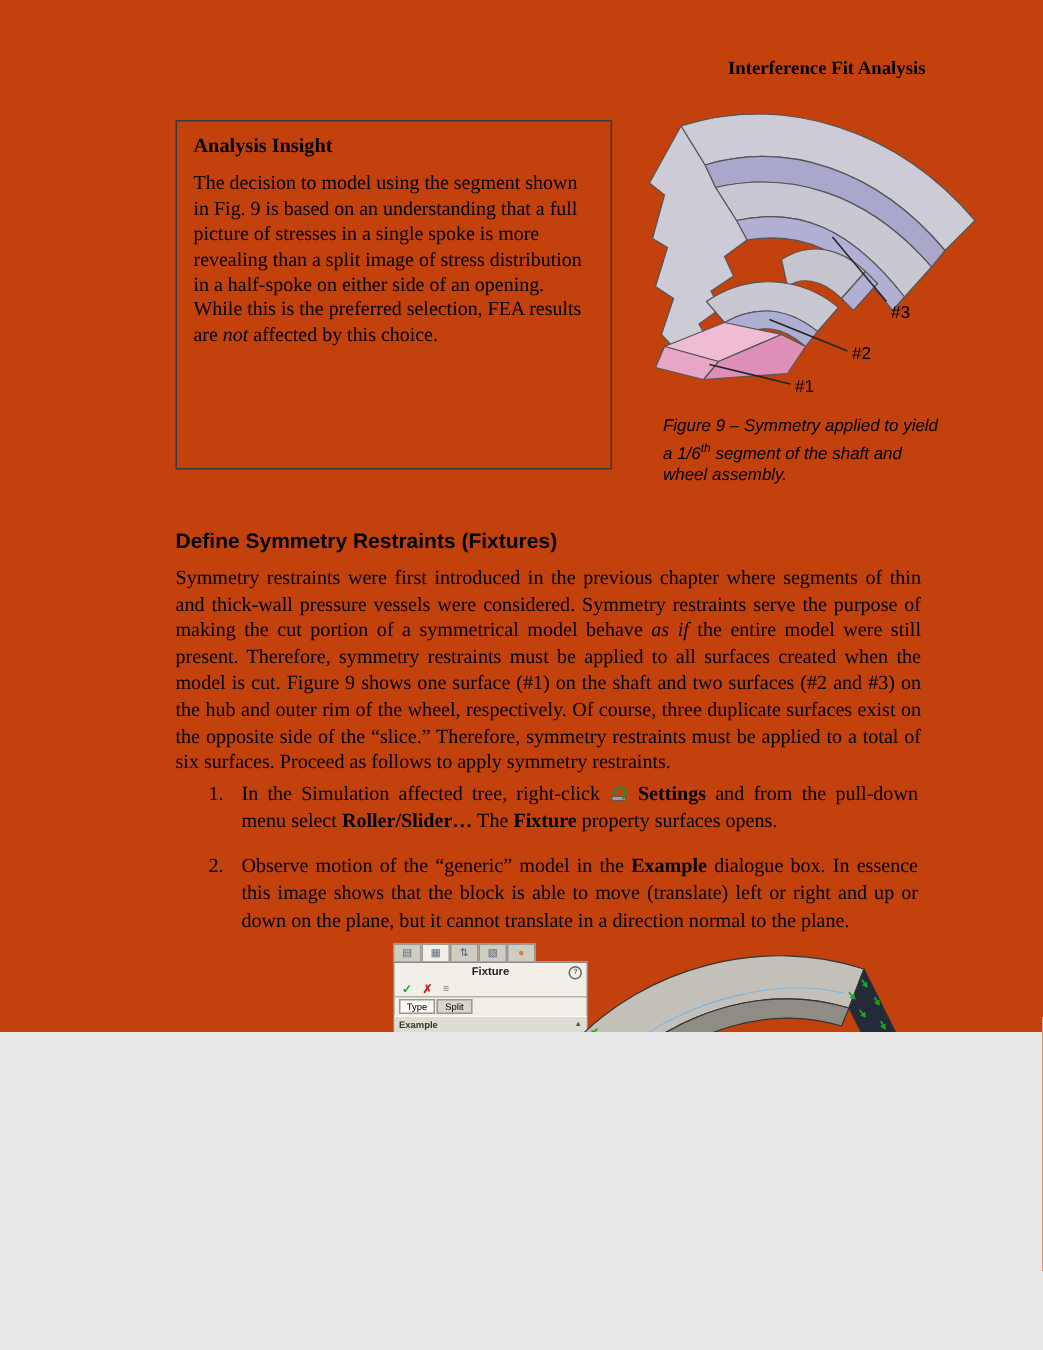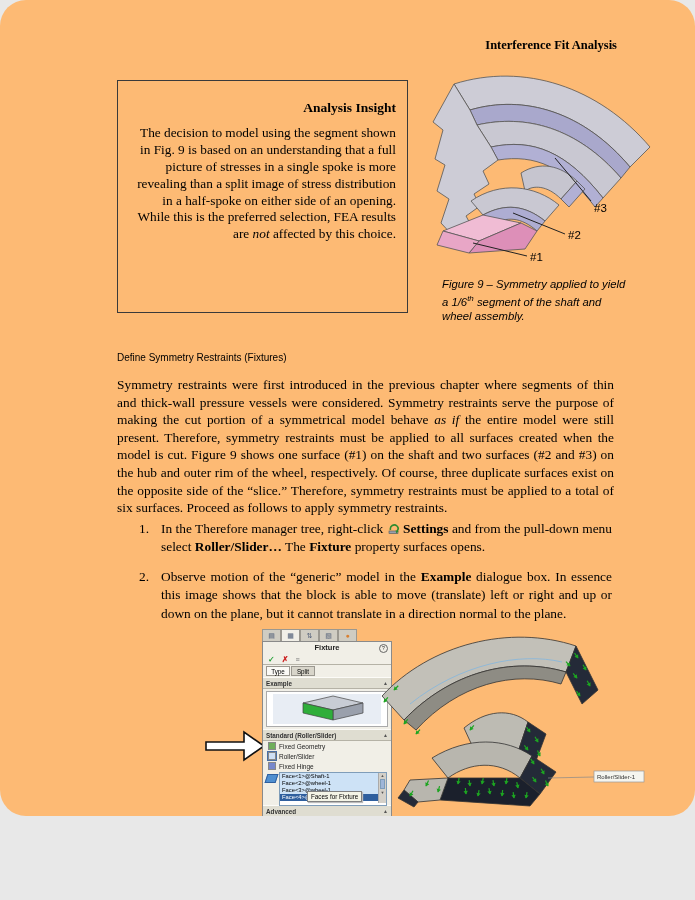--- a/index.html
+++ b/index.html
@@ -1,32 +1,32 @@
 <!DOCTYPE html>
 <html><head>
 <meta charset="utf-8">
 <style>
   html,body{margin:0;padding:0;background:#e8e8e8;}
-  .page{position:relative;width:695px;height:816px;background:#fdba74;overflow:hidden;
-        font-family:"Liberation Serif",serif;color:#000;border-radius:26px;}
+  .page{position:relative;width:695px;height:688px;background:#c2410c;overflow:hidden;
+        font-family:"Liberation Serif",serif;color:#000;}
   
   .hdr{position:absolute;top:38px;right:78px;font-weight:bold;font-size:12.5px;}
   
   .ibox{position:absolute;left:117px;top:80px;width:291px;height:233px;border:1.4px solid #3a3a3a;
-        box-sizing:border-box;padding:19px 11px;font-size:13.3px;line-height:16.9px;overflow:hidden;text-align:right;}
+        box-sizing:border-box;padding:8px 11px;font-size:13.3px;line-height:16.9px;overflow:hidden;}
   .ibox h3{margin:0 0 8px 0;font-size:13.5px;}
   .ibox p{margin:0 0 9px 0;}
   
   .fig9{position:absolute;left:424px;top:72px;width:266px;height:202px;}
   .fig9cap{position:absolute;left:442px;top:277px;width:190px;font-family:"Liberation Sans",sans-serif;
            font-size:11.3px;line-height:14.5px;font-style:italic;}
   sup{font-size:8px;vertical-align:super;}
   
   .sechead{position:absolute;left:117px;top:352px;font-family:"Liberation Sans",sans-serif;
-           font-weight:normal;font-size:10px;}
+           font-weight:bold;font-size:14px;}
   .bodypara{position:absolute;left:117px;top:376px;width:497px;font-size:13.4px;line-height:17.6px;
             text-align:justify;margin:0;}
   .step{position:absolute;display:flex;width:473px;left:139px;font-size:13.4px;line-height:18.4px;}
   .step .num{width:22px;flex:none;}
   .step .stxt{text-align:justify;}
   .step1{top:520px;} .step2{top:568px;}
   .fixico{display:inline-block;width:13px;height:12px;vertical-align:-2px;}
   
   .bigarrow{position:absolute;left:204px;top:729px;width:62px;height:34px;}
   .pm-wrap{position:absolute;left:262px;top:629px;width:130px;font-family:"Liberation Sans",sans-serif;}
@@ -114,21 +114,21 @@
     </g>
   </svg>
 
   <div class="fig9cap"><span>Figure 9 – Symmetry applied to yield a 1/6</span><sup>th</sup><span> segment of the shaft and wheel assembly.</span></div>
 
   <div class="sechead">Define Symmetry Restraints (Fixtures)</div>
   <p class="bodypara"><span>Symmetry restraints were first introduced in the previous chapter where segments of thin and thick-wall pressure vessels were considered.  Symmetry restraints serve the purpose of making the cut portion of a symmetrical model behave </span><i>as if</i><span> the entire model were still present.  Therefore, symmetry restraints must be applied to all surfaces created when the model is cut.  Figure 9 shows one surface (#1) on the shaft and two surfaces (#2 and #3) on the hub and outer rim of the wheel, respectively.  Of course, three duplicate surfaces exist on the opposite side of the “slice.”  Therefore, symmetry restraints must be applied to a total of six surfaces.  Proceed as follows to apply symmetry restraints.</span></p>
 
   <div class="step step1">
     <span class="num">1.</span>
-    <span class="stxt"><span>In the Therefore manager tree, right-click </span><svg class="fixico" viewBox="0 0 13 12">
+    <span class="stxt"><span>In the Simulation affected tree, right-click </span><svg class="fixico" viewBox="0 0 13 12">
           <rect x="2" y="8" width="9" height="2.6" fill="#9aa0ac" stroke="#555" stroke-width="0.6"></rect>
           <path d="M3.5,7 C2.5,3 7,0.5 10,3 C11.5,4.5 11.5,6.5 10,8" fill="none" stroke="#2e8b2e" stroke-width="1.6"></path>
           <polygon points="8.6,7.2 11.6,8.4 9.2,10.2" fill="#2e8b2e"></polygon>
         </svg> <b>Settings</b><span> and from the pull-down menu select </span><b>Roller/Slider…</b><span>  The </span><b>Fixture</b><span> property surfaces opens.</span></span>
   </div>
 
   <div class="step step2">
     <span class="num">2.</span>
     <span class="stxt"><span>Observe motion of the “generic” model in the </span><b>Example</b><span> dialogue box.  In essence this image shows that the block is able to move (translate) left or right and up or down on the plane, but it cannot translate in a direction normal to the plane.</span></span>
   </div>

